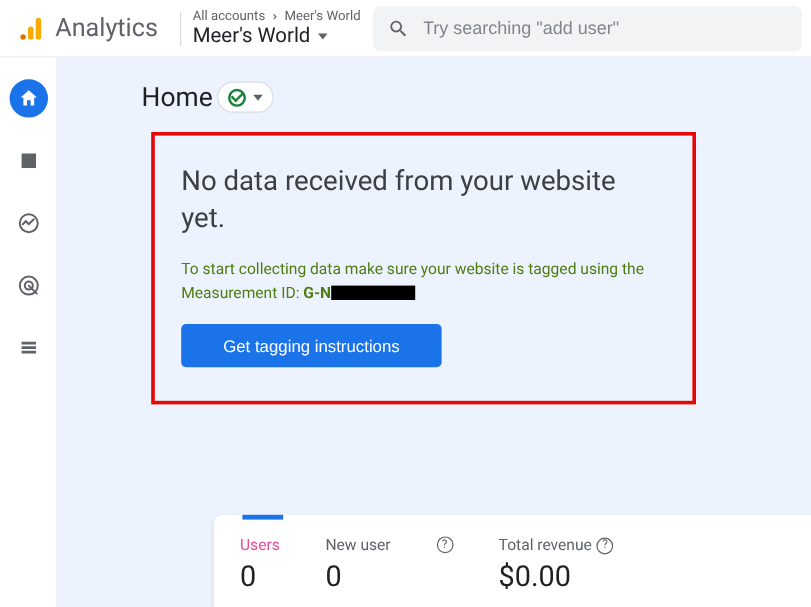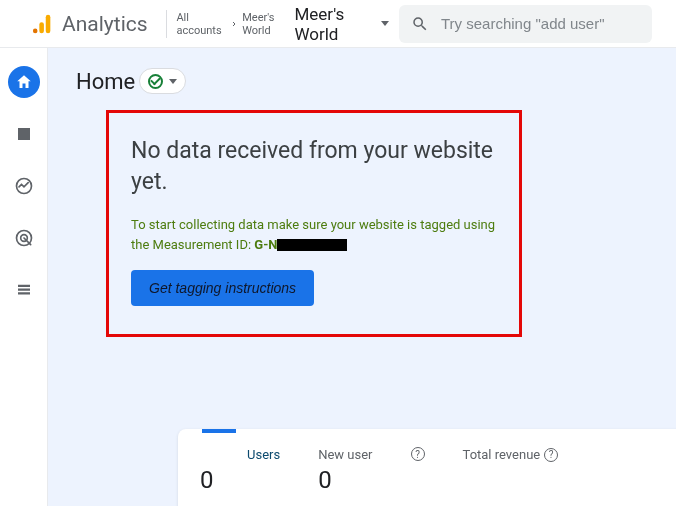--- a/index.html
+++ b/index.html
@@ -10,42 +10,42 @@
     height: 506px;
     overflow: hidden;
     color: #202124;
   }
   .topbar {
     display: flex;
     align-items: center;
     height: 48px;
     border-bottom: 1px solid #e8eaed;
     background: #fff;
-    padding: 0 24px;
+    padding: 0 8px;
   }
   .brand {
     display: flex;
     align-items: center;
     gap: 8px;
     padding: 0 8px;
   }
   .brand-title {
     font-size: 21px;
     color: #5f6368;
     font-weight: 400;
   }
   .vdiv {
     width: 1px;
     height: 28px;
     background: #dadce0;
     margin: 0 10px;
   }
   .acct {
     display: flex;
-    flex-direction: row;
+    flex-direction: column;
     justify-content: center;
     min-width: 130px;
     cursor: pointer;
   }
   .acct-crumb {
     font-size: 11px;
     color: #5f6368;
     display: flex;
     align-items: center;
     gap: 4px;
@@ -114,21 +114,21 @@
     flex: 1;
     background: #edf3fe;
     padding: 20px 0 0 0;
     position: relative;
     overflow: hidden;
   }
   .page-heading {
     display: flex;
     align-items: center;
     gap: 4px;
-    padding: 0 0 16px 28px;
+    padding: 0 0 16px 70px;
   }
   .page-heading h1 {
     font-size: 22px;
     font-weight: 400;
     color: #202124;
   }
   .chip {
     display: flex;
     align-items: center;
     gap: 6px;
@@ -149,22 +149,22 @@
   }
   .check-circ::after {
     content: "";
     width: 7px; height: 4px;
     border-left: 2px solid #188038;
     border-bottom: 2px solid #188038;
     transform: rotate(-45deg);
     margin-top: -2px;
   }
   .nodata-card {
-    margin-left: 58px;
-    width: 416px;
+    margin-left: 78px;
+    width: 454px;
     border: 3px solid #e40707;
     background: #edf3fe;
     padding: 22px 22px 28px 22px;
   }
   .nodata-title {
     font-size: 23px;
     font-weight: 400;
     color: #3c4043;
     line-height: 1.35;
     margin-bottom: 18px;
@@ -177,28 +177,27 @@
   }
   .mid-redact {
     display: inline-block;
     background: #000;
     width: 70px;
     height: 12px;
     vertical-align: middle;
   }
   .btn-primary {
     background: #1a73e8;
-    color: #0f172a;
+    color: #ffffff;
     border: none;
     font-size: 14px;
     font-weight: 500;
-    padding: 10px 18px;
+    padding: 10px 35px;
     border-radius: 4px;
     cursor: pointer;
-    font-style: italic;
   }
   .stats-card {
     position: absolute;
     left: 130px;
     right: -20px;
     bottom: -10px;
     background: #fff;
     border-radius: 8px;
     box-shadow: 0 1px 3px rgba(60,64,67,.15);
     padding: 0 22px 22px 22px;
@@ -214,21 +213,21 @@
     gap: 38px;
   }
   .stat { display: flex; flex-direction: column; gap: 4px; }
   .stat-label {
     font-size: 13px;
     color: #5f6368;
     display: flex;
     align-items: center;
     gap: 4px;
   }
-  .stat-label.active { color: #0c4a6e; margin-left: 47px; }
+  .stat-label.active { color: #ec4899; }
   .stat-value {
     font-size: 24px;
     color: #202124;
     font-weight: 400;
   }
   .help-circ {
     width: 14px; height: 14px;
     border: 1.5px solid #5f6368;
     border-radius: 50%;
     display: inline-flex;
@@ -346,17 +345,18 @@
           <div class="stat">
             <div class="stat-label">
               <span class="help-circ">?</span>
             </div>
           </div>
           <div class="stat">
             <div class="stat-label">
               <span>Total revenue</span>
               <span class="help-circ">?</span>
             </div>
+            <div class="stat-value">$0.00</div>
           </div>
         </div>
     </div>
   </div>
 </div>
 
 </body></html>

